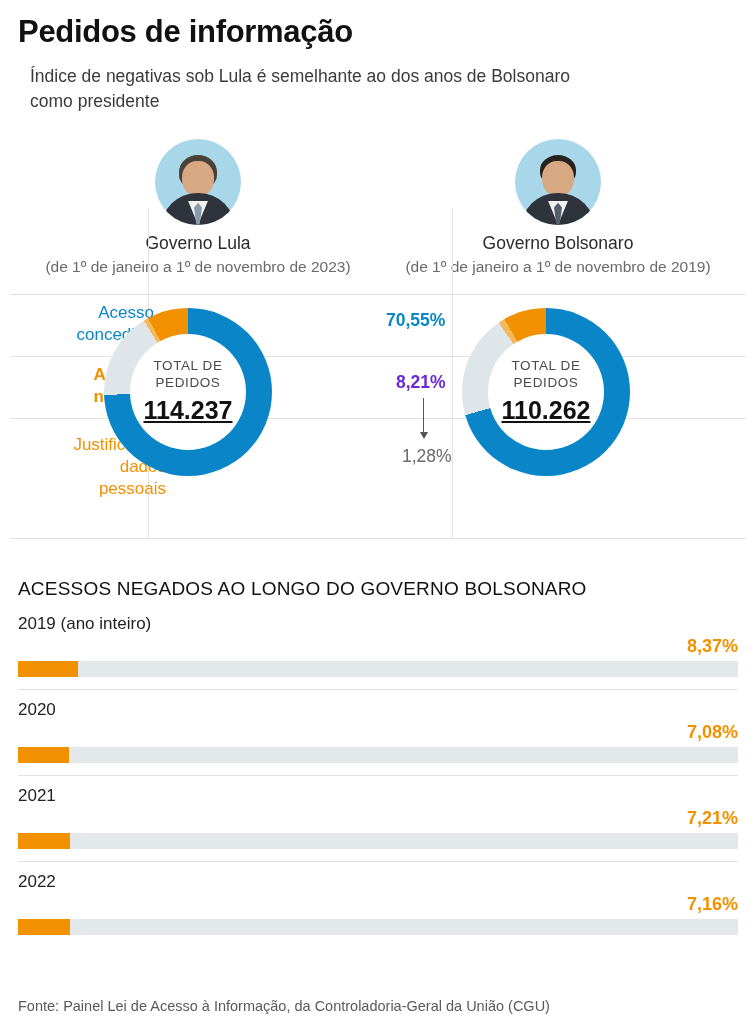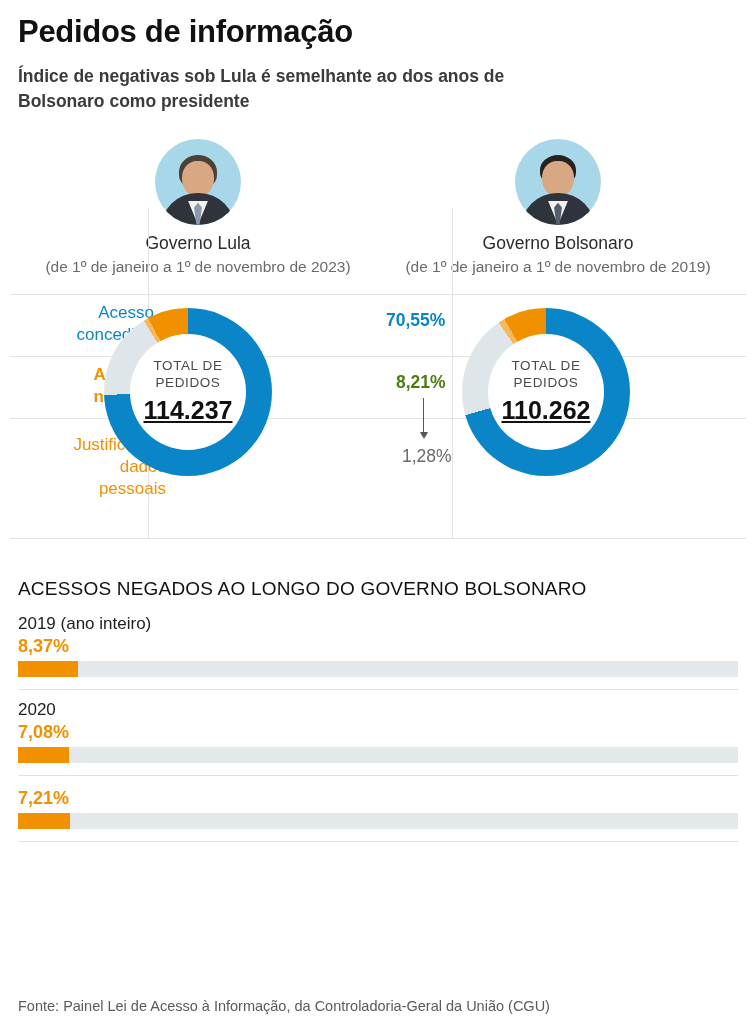--- a/index.html
+++ b/index.html
@@ -21,22 +21,21 @@
     font-weight: bold;
     letter-spacing: -0.3px;
     margin: 0 0 14px 0;
     color: #111;
   }
   .subtitle {
     font-size: 17.5px;
     line-height: 1.45;
     color: #3b3b3b;
     max-width: 560px;
-    margin: 0;
-    font-weight: bold;
+    margin: 12px;
   }
 
   
   .portraits {
     display: flex;
     margin-top: 24px;
     padding: 0 18px;
     justify-content: flex-end;
   }
   .portrait-col {
@@ -183,21 +182,21 @@
   }
 
   
   .lbl {
     position: absolute;
     font-size: 17.5px;
     font-weight: bold;
     white-space: nowrap;
   }
   .lbl.blue { color: #0a86c8; }
-  .lbl.orange { color: #4d7c0f; text-align: center; }
+  .lbl.orange { color: #6d28d9; text-align: center; }
   .lbl.gray { color: #6a6a6a; font-weight: normal; text-align: center; }
 
   .cat {
     position: absolute;
     font-size: 17px;
     line-height: 1.3;
     text-align: right;
     white-space: nowrap;
   }
   .cat.blue { color: #0a86c8; }
@@ -232,20 +231,21 @@
     margin-bottom: 10px;
   }
   .bar-group { position: relative; padding-top: 4px; }
   .bar-sep { height: 1px; background: #e2e2e2; margin: 0 0 6px 0; }
   .bar-year { font-size: 17px; color: #222; }
   .bar-pct {
     font-size: 18px;
     font-weight: bold;
     color: #f29100;
     margin: 2px 0 4px 0;
+    text-align: right;
   }
   .bar-track {
     height: 16px;
     background: #e3e8ea;
     position: relative;
     width: 100%;
   }
   .bar-fill {
     height: 16px;
     background: #f29100;
@@ -379,22 +379,30 @@
   <div class="bar-group">
     <div class="bar-year">2020</div>
     <div class="bar-pct">7,08%</div>
     <div class="bar-track">
       <div class="bar-fill" style="width:7.08%;"></div>
     </div>
   </div>
 
   <div class="bar-sep" style="margin-top:12px;"></div>
   <div class="bar-group">
+    <div class="bar-year">2021</div>
     <div class="bar-pct">7,21%</div>
     <div class="bar-track">
       <div class="bar-fill" style="width:7.21%;"></div>
     </div>
   </div>
 
   <div class="bar-sep" style="margin-top:12px;"></div>
+  <div class="bar-group">
+    <div class="bar-year">2022</div>
+    <div class="bar-pct">7,16%</div>
+    <div class="bar-track">
+      <div class="bar-fill" style="width:7.16%;"></div>
+    </div>
+  </div>
 </div>
 
 <div class="source">Fonte: Painel Lei de Acesso à Informação, da Controladoria-Geral da União (CGU)</div>
 
 </body></html>

